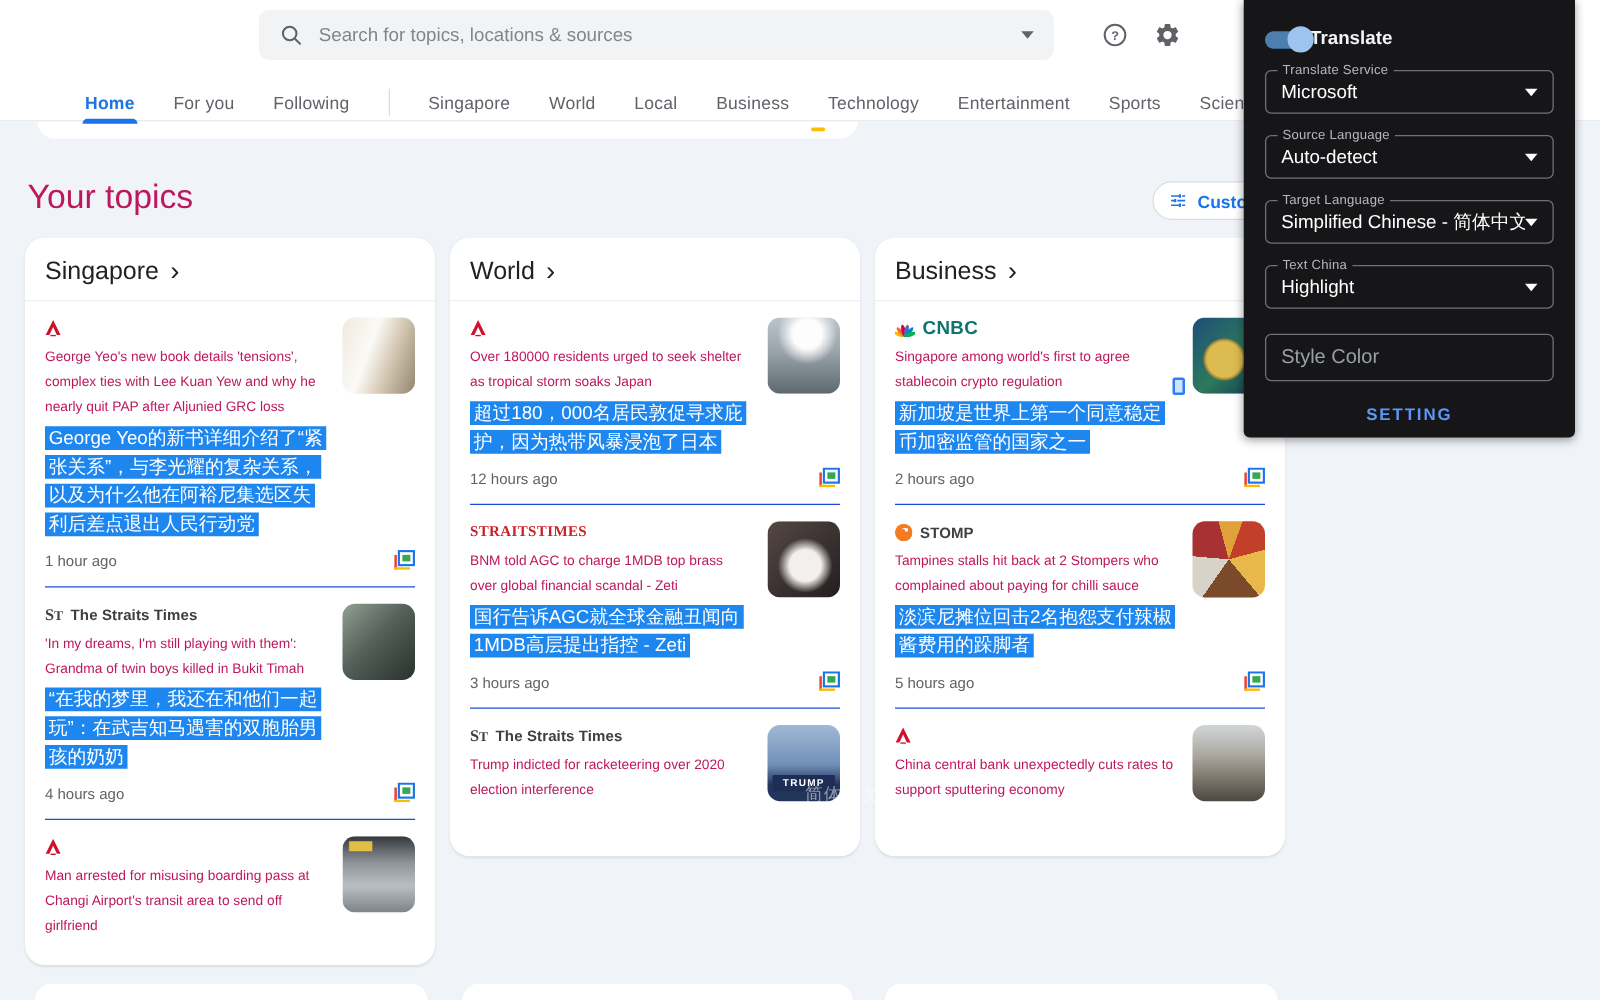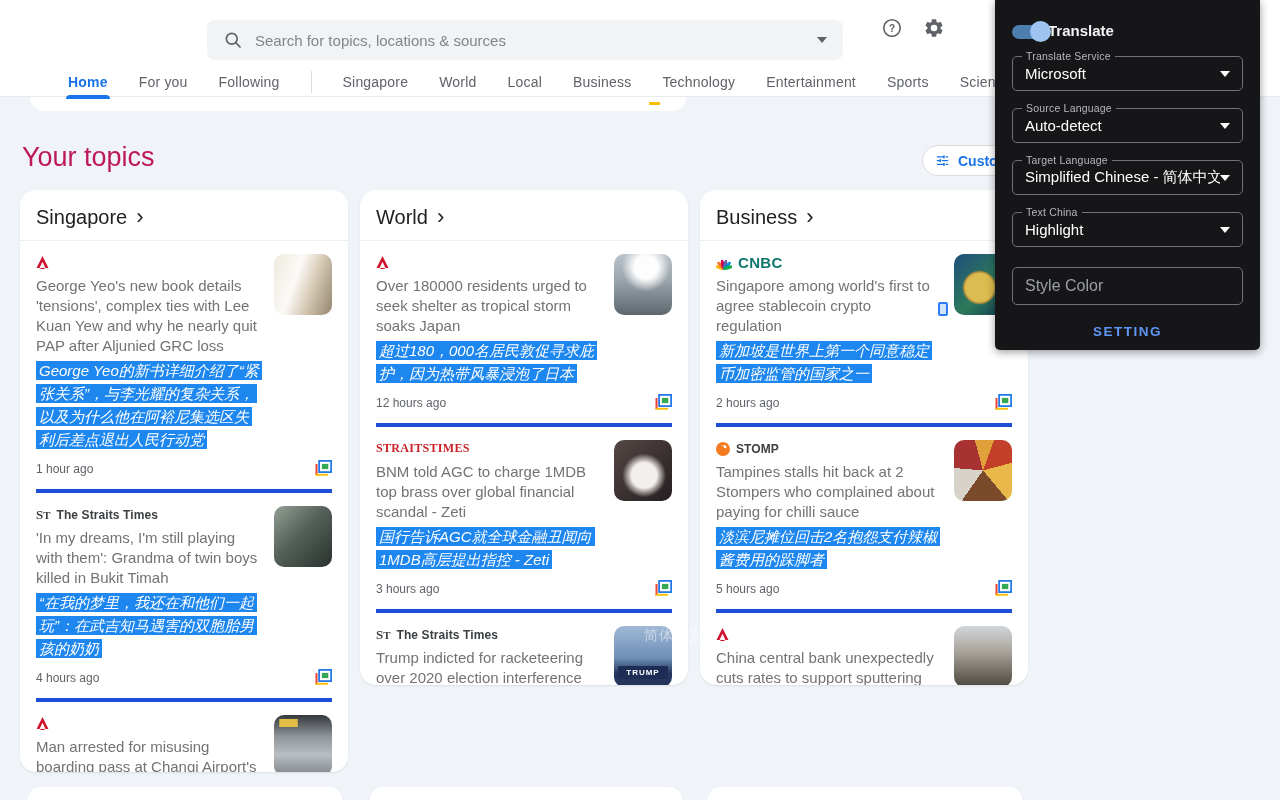--- a/index.html
+++ b/index.html
@@ -1,21 +1,21 @@
 <!DOCTYPE html>
 <html><head>
 <meta charset="utf-8">
 <style>
   * { margin:0; padding:0; box-sizing:border-box; }
   html,body { width:1280px; height:800px; overflow:hidden; }
   body { position:relative; background:#fff; font-family:"Liberation Sans", sans-serif; color:#202124; }
 
   
   .header { position:absolute; left:0; top:0; width:1280px; height:97px; background:#fff; border-bottom:1px solid #e8eaed; z-index:5; }
-  .searchbar { position:absolute; left:207px; top:20px; width:636px; height:40px; background:#f1f3f4; border-radius:8px; display:flex; align-items:center; padding:0 16px; }
+  .searchbar { position:absolute; left:207px; top:8px; width:636px; height:40px; background:#f1f3f4; border-radius:8px; display:flex; align-items:center; padding:0 16px; }
   .searchbar input { flex:1; border:none; outline:none; background:transparent; font-size:15px; color:#202124; margin-left:12px; font-family:"Liberation Sans",sans-serif; }
   .searchbar input::placeholder { color:#80868b; }
   .sb-caret { width:0; height:0; border-left:5px solid transparent; border-right:5px solid transparent; border-top:6px solid #5f6368; cursor:pointer; }
   .icon-btn { position:absolute; top:17px; width:24px; height:24px; background:none; border:none; cursor:pointer; padding:0; }
   .icon-btn.help { left:880px; }
   .icon-btn.gear { left:922px; }
 
   .nav { position:absolute; left:68px; top:68px; height:28px; display:flex; align-items:center; gap:31px; font-size:14px; white-space:nowrap; }
   .tab { color:#5f6368; cursor:pointer; position:relative; letter-spacing:.2px; }
   .tab.active { color:#1a73e8; font-weight:700; }
@@ -35,30 +35,30 @@
   .topic-card { position:absolute; width:328px; background:#fff; border-radius:16px; box-shadow:0 1px 2px rgba(60,64,67,.12); overflow:hidden; z-index:1; }
   .topic-card.c0 { left:20px;  top:190px; height:582px; }
   .topic-card.c1 { left:360px; top:190px; height:495px; }
   .topic-card.c2 { left:700px; top:190px; height:495px; }
 
   .card-head { display:flex; align-items:center; gap:9px; padding:16px 16px 11px; font-size:20px; color:#202124; cursor:pointer; border-bottom:1px solid #eef0f2; margin:0 0 0 0; }
   .card-head .chev { font-size:22px; line-height:18px; color:#202124; transform:translateY(-1px); }
 
   .articles { padding:0 16px; }
   article { position:relative; padding:13px 0 12px; }
-  article + article { border-top:4px solid #1d4ed8; }
+  article + article { border-top:1px solid #1d4ed8; }
   .art-top { display:flex; }
   .art-text { flex:1; min-width:0; padding-right:14px; }
   .src-row { display:flex; align-items:center; gap:6px; height:17px; margin-bottom:5px; }
   .src-name { font-size:12px; font-weight:700; color:#3c4043; letter-spacing:.1px; }
   .src-name.nst { font-family:"Liberation Serif", serif; color:#cc2129; font-size:12px; letter-spacing:.3px; }
   .src-name.cnbc { font-size:15px; color:#0f766e; letter-spacing:.3px; }
   .st-mono { font-family:"Liberation Serif", serif; font-weight:700; font-size:13px; color:#3c4043; }
-  .a-title { font-size:15px; line-height:20px; font-weight:400; color:#737373; cursor:pointer; }
-  .a-trans { margin-top:3px; font-size:15px; line-height:23px;font-style:italic; }
+  .a-title { font-size:11px; line-height:20px; font-weight:400; color:#be185d; cursor:pointer; }
+  .a-trans { margin-top:3px; font-size:15px; line-height:23px; }
   .a-trans .hl { background:#1d87ef; color:#fff; padding:1px 3px; -webkit-box-decoration-break:clone; box-decoration-break:clone; }
   .meta { display:flex; justify-content:space-between; align-items:center; margin-top:9px; }
   .a-time { font-size:12px; color:#5f6368; }
   .fc-btn { background:none; border:none; padding:0; cursor:pointer; height:17px; }
 
   .thumb { position:relative; flex:0 0 58px; width:58px; height:61px; border-radius:10px; overflow:hidden; cursor:pointer; }
   .th-portrait { background:linear-gradient(110deg,#efeade 0%,#fbfaf7 38%,#d8ccb8 62%,#94856d 100%); }
   .th-night   { background:linear-gradient(135deg,#93a093 0%,#55615a 45%,#29312c 100%); }
   .th-airport { background:linear-gradient(90deg,rgba(0,0,0,0) 8%,rgba(233,196,66,.95) 10% 40%,rgba(0,0,0,0) 42%) 0 4px/100% 8px no-repeat, linear-gradient(180deg,#34383c 0%,#8e9499 35%,#b9bec2 65%,#7d8389 100%); }
   .th-storm   { background:radial-gradient(circle at 55% 22%,#fdfdfd 0 20%,rgba(253,253,253,0) 42%), linear-gradient(180deg,#bcc4cb 0%,#99a3aa 45%,#5d676e 100%); }

